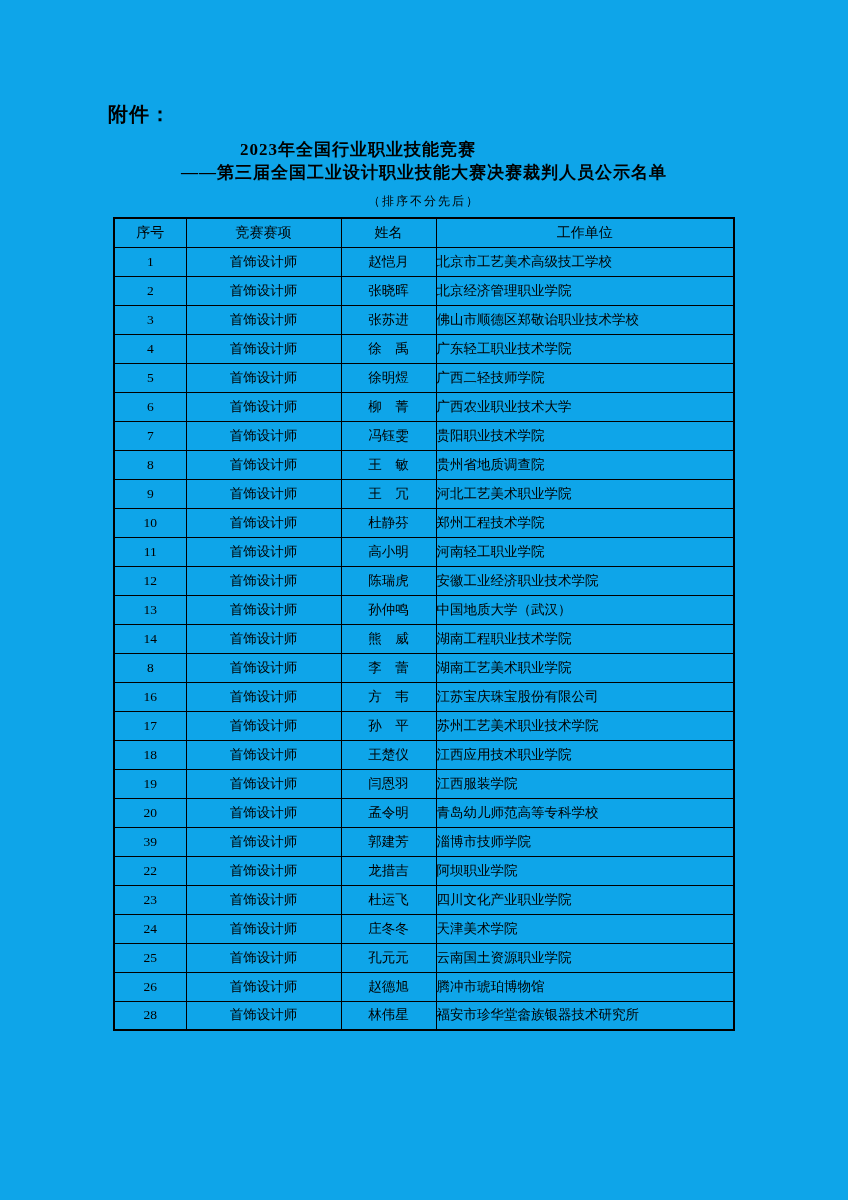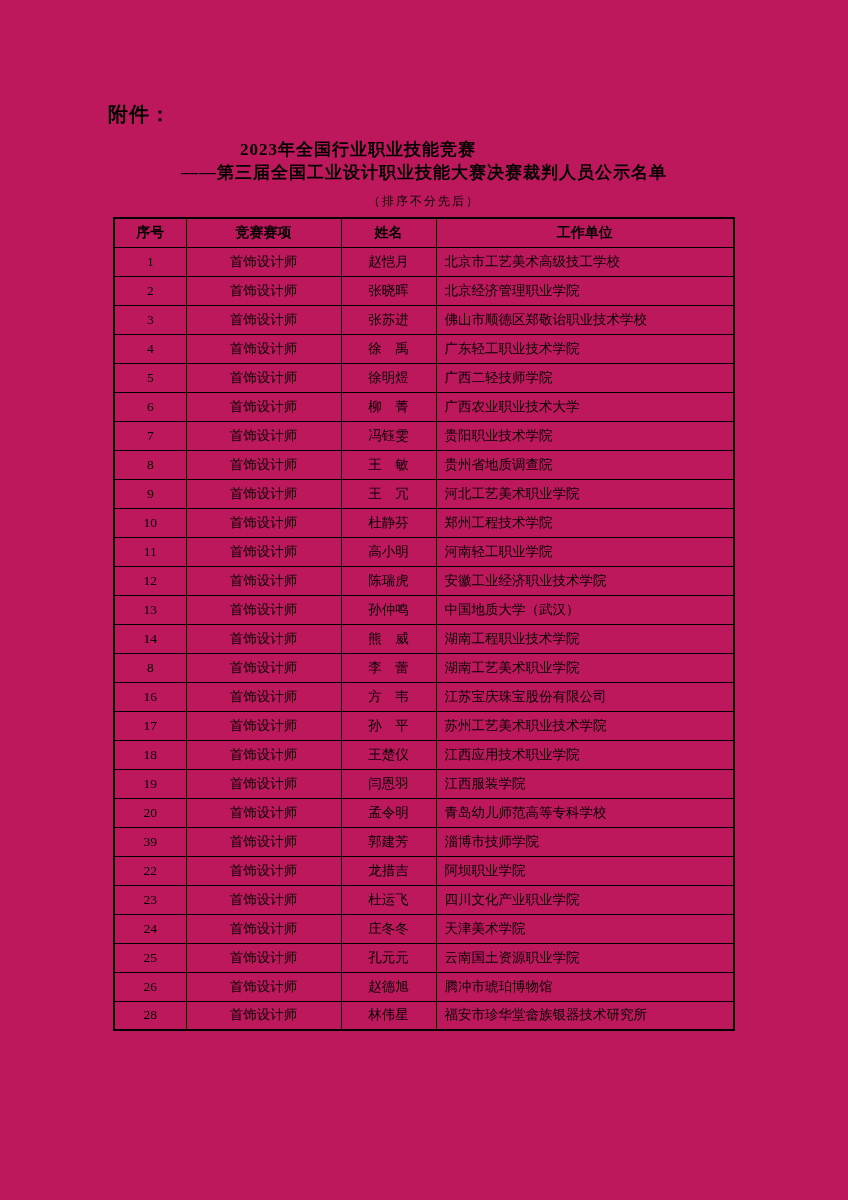--- a/index.html
+++ b/index.html
@@ -5,21 +5,21 @@
   * { margin: 0; padding: 0; box-sizing: border-box; }
   html, body {
     background: #ffffff;
     font-family: "Liberation Serif", "DejaVu Serif", serif;
     color: #000;
   }
   .page {
     position: relative;
     width: 848px;
     height: 1200px;
-    background: #be185d;
+    background: #0ea5e9;
     margin: 0 auto;
     overflow: hidden;
   }
   .attachment-label {
     position: absolute;
     left: 108px;
     top: 101px;
     font-size: 20px;
     font-weight: bold;
     font-family: "Liberation Sans", "DejaVu Sans", sans-serif;
@@ -65,34 +65,34 @@
     border: 2px solid #000;
   }
   table.judges th, table.judges td {
     border: 1px solid #000;
     font-size: 13.5px;
     overflow: hidden;
     white-space: nowrap;
   }
   table.judges th {
     height: 29px;
-    font-weight: bold;
+    font-weight: normal;
     text-align: center;
     font-size: 14px;
   }
   table.judges td {
     height: 29px;
     font-weight: normal;
   }
   col.c-no    { width: 72px; }
   col.c-event { width: 155px; }
   col.c-name  { width: 95px; }
   col.c-org   { width: 298px; }
   td.cell-no, td.cell-event, td.cell-name { text-align: center; }
-  td.cell-org { text-align: left; padding-left: 8px; }
+  td.cell-org { text-align: left; }
 </style>
 </head>
 <body>
 
 <div class="page">
 
   <div class="attachment-label">附件：</div>
 
   <div class="title-line1">2023年全国行业职业技能竞赛</div>
 

